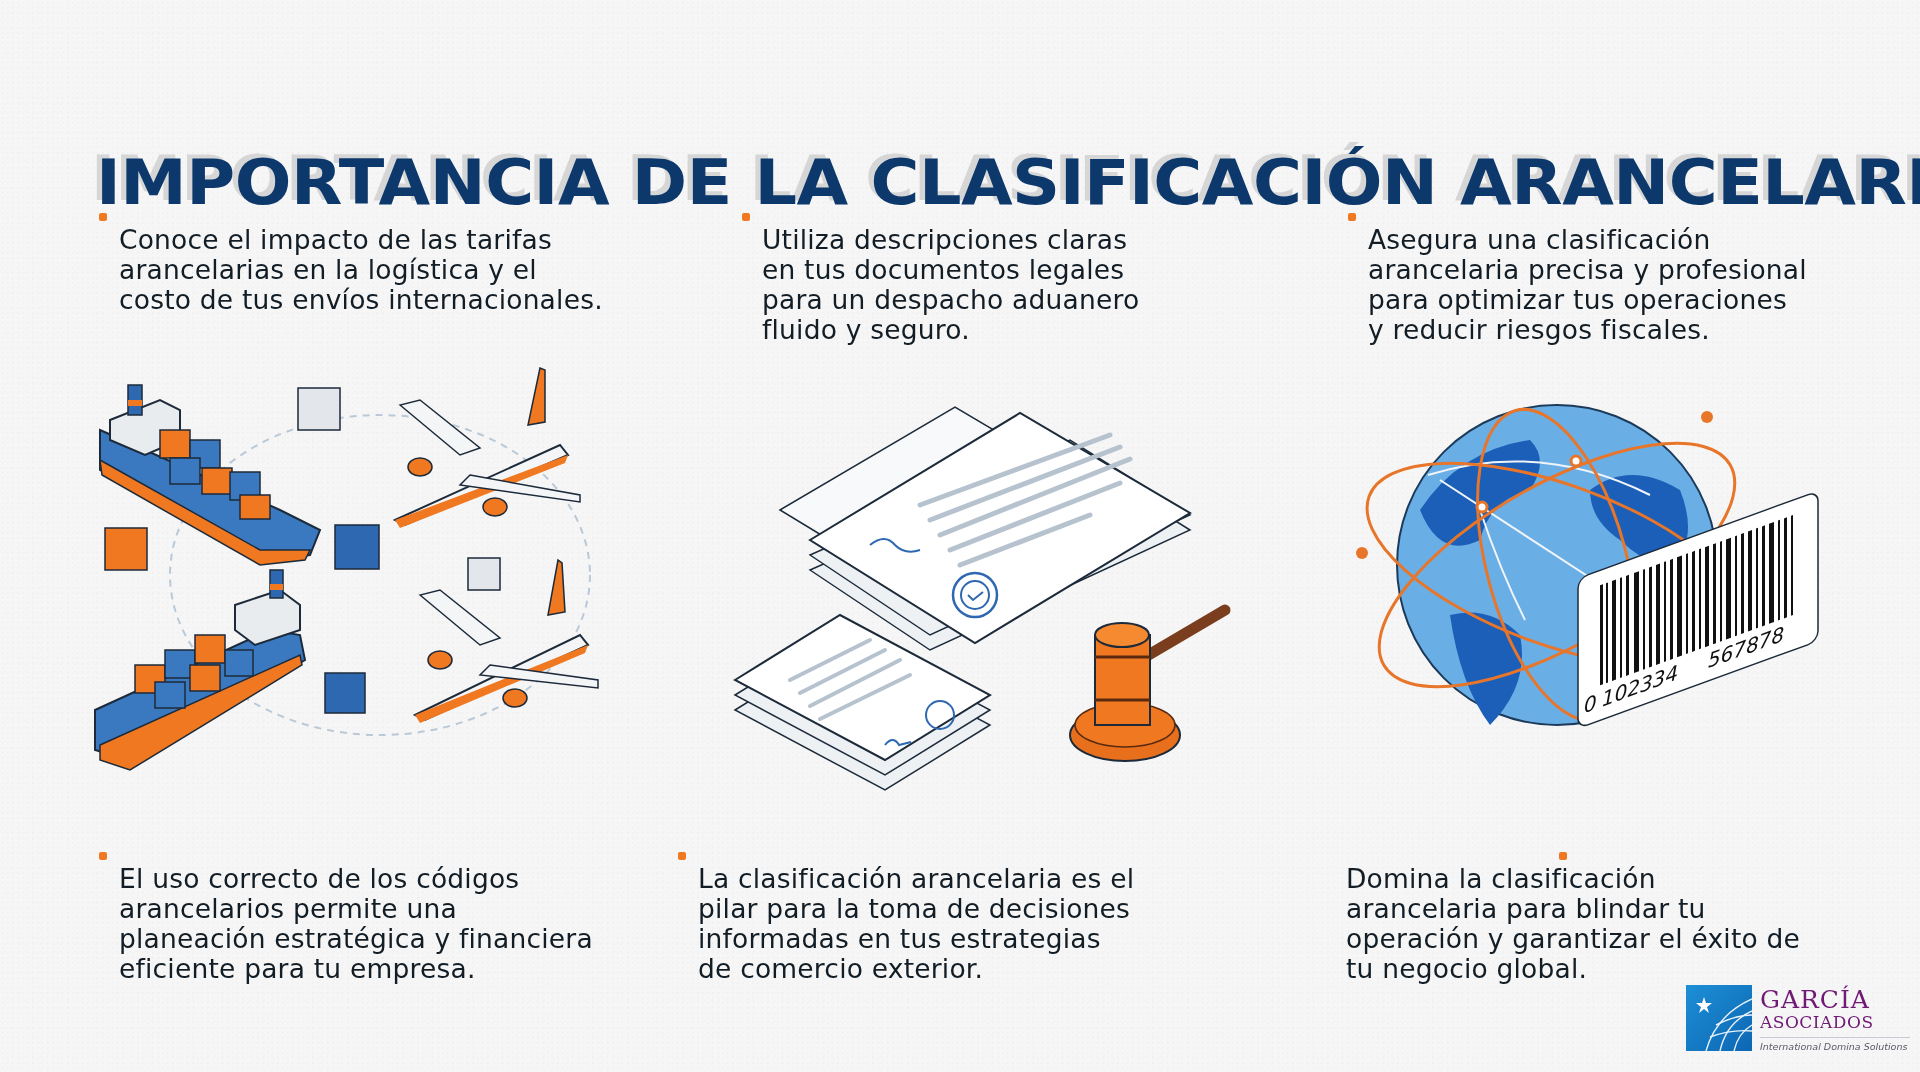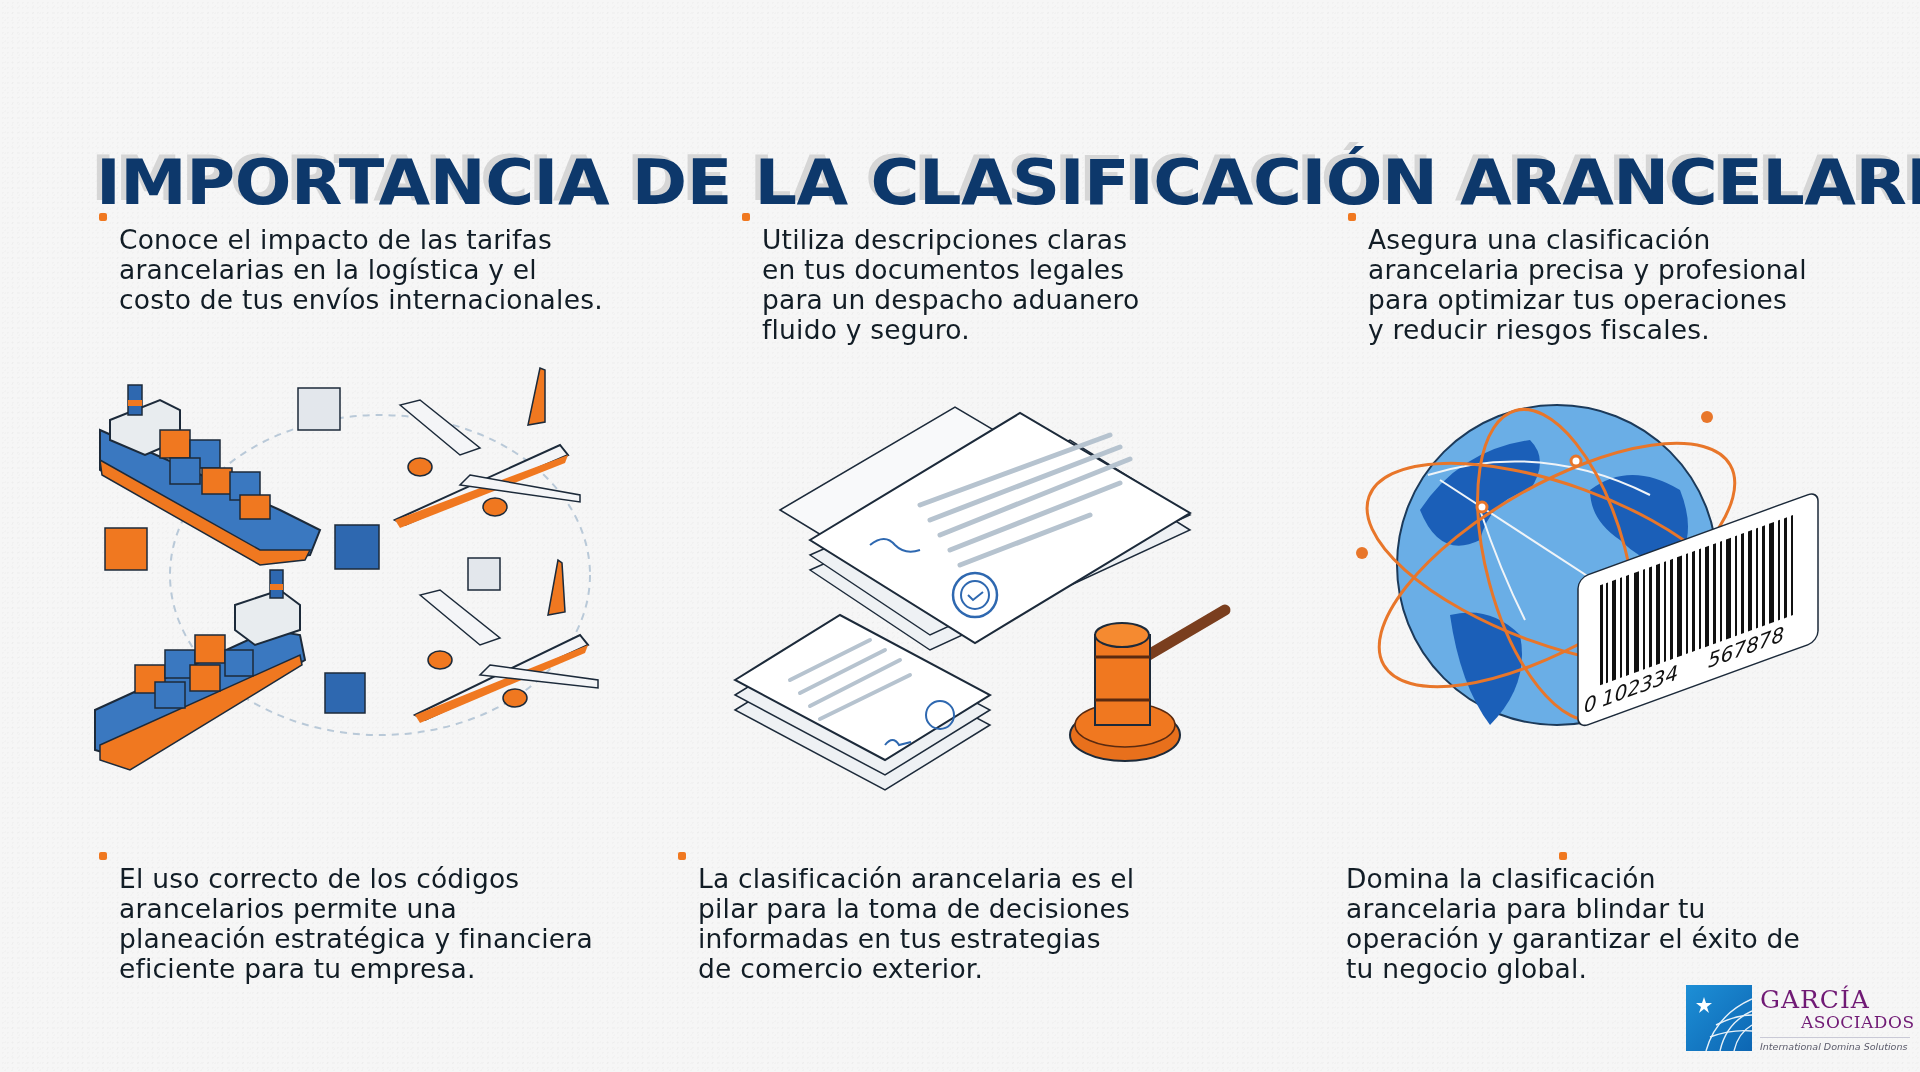--- a/index.html
+++ b/index.html
@@ -38,21 +38,21 @@
   .logo .sq {
     position:absolute; left:0; top:0; width:66px; height:66px;
     background:linear-gradient(135deg,#1d8fd6,#0d66b3);
     overflow:hidden;
   }
   .logo .name1, .logo .name2 {
     position:absolute; left:74px; font-family:"DejaVu Serif","Liberation Serif",serif;
     color:#701a75; font-weight:normal; line-height:1;
   }
   .logo .name1 { top:2px; font-size:25px; letter-spacing:1px; }
-  .logo .name2 { top:29px; font-size:17px; letter-spacing:0.5px;margin-left:41px; }
+  .logo .name2 { top:29px; font-size:17px; letter-spacing:0.5px; }
   .logo .rule { position:absolute; left:74px; top:52px; width:150px; height:1px; background:#c9c9d6; }
   .logo .tag {
     position:absolute; left:74px; top:56px; font-size:9.5px; font-style:italic;
     color:#5a5a6a; font-family:"DejaVu Sans","Liberation Sans",sans-serif; white-space:nowrap;
   }
 </style>
 </head>
 <body>
 
 <h1 class="title">IMPORTANCIA DE LA CLASIFICACIÓN ARANCELARIA</h1>

